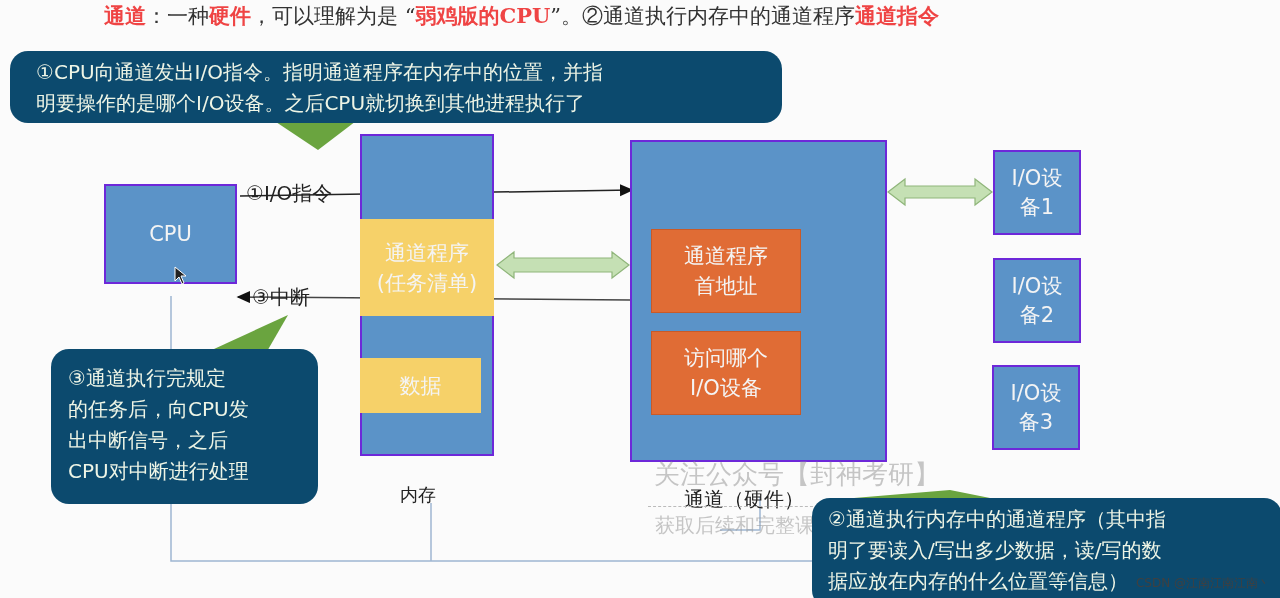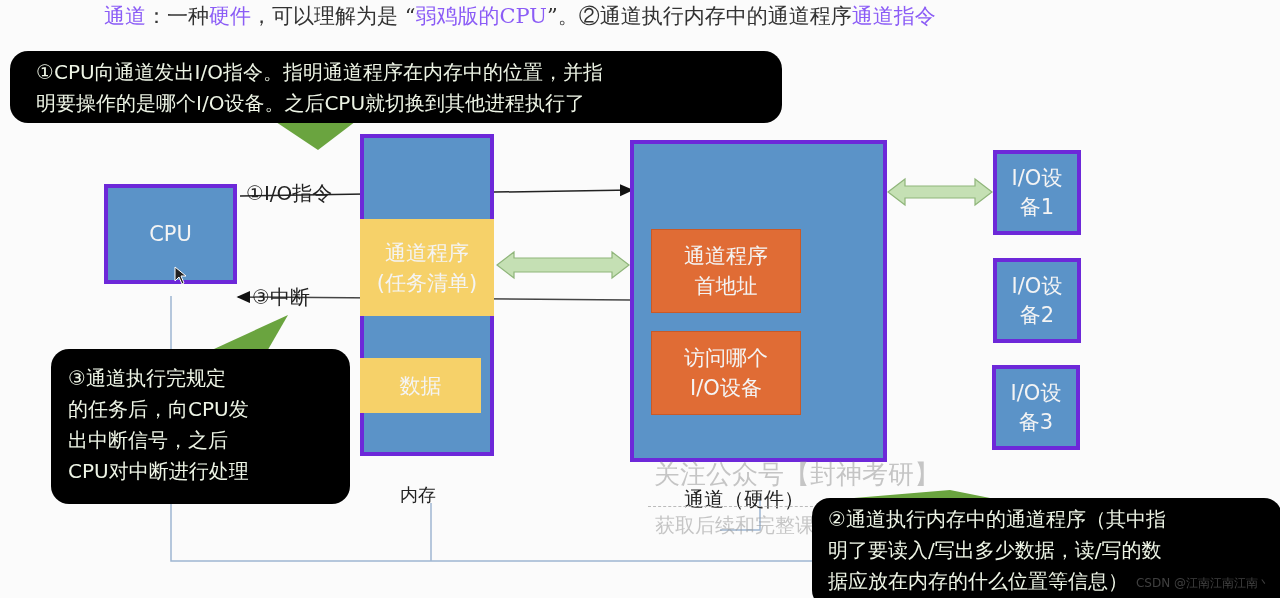--- a/index.html
+++ b/index.html
@@ -1,25 +1,25 @@
 <!DOCTYPE html>
 <html><head>
 <meta charset="utf-8">
 <style>
   html,body{margin:0;padding:0;}
   body{width:1280px;height:598px;position:relative;overflow:hidden;background:#fbfbfb;font-family:"DejaVu Sans",sans-serif;}
   .abs{position:absolute;}
   .title{left:104px;top:2px;font-size:21px;color:#333;white-space:nowrap;font-family:"DejaVu Serif",serif;}
-  .title .hl{color:#8b5cf6;}
-  .blue{background:#5b93c8;border:4px solid #6d28d9;box-sizing:border-box;}
+  .title .hl{color:#ef4444;font-weight:bold;}
+  .blue{background:#5b93c8;border:2px solid #6d28d9;box-sizing:border-box;}
   .yellow{background:#f6d169;box-sizing:border-box;}
   .orange{background:#e06c35;border:1px solid #c95a28;box-sizing:border-box;}
   .boxtext{color:#f4f4f4;font-size:21px;text-align:center;line-height:30px;display:flex;align-items:center;justify-content:center;}
   .label{font-size:20px;color:#222;white-space:nowrap;margin-top:16px;}
-  .bubble{background:#000000;color:#eef5e6;border-radius:18px;font-size:20px;line-height:31px;box-sizing:border-box;}
+  .bubble{background:#0c4a6e;color:#eef5e6;border-radius:18px;font-size:20px;line-height:31px;box-sizing:border-box;}
   .wm{color:#999;opacity:.55;font-family:Liberation Serif, serif;white-space:nowrap;}
 </style>
 </head>
 <body>
 
 <div class="abs title">
   <span class="hl">通道</span><span>：一种</span><span class="hl">硬件</span><span>，可以理解为是 “</span><span class="hl">弱鸡版的CPU</span><span>”。②通道执行内存中的通道程序</span><span class="hl">通道指令</span>
 </div>
 
 <svg class="abs" style="left:0;top:0;" width="1280" height="598">
@@ -74,21 +74,21 @@
 
 <div class="abs blue boxtext" style="left:993px;top:150px;width:88px;height:85px;white-space:pre-line;line-height:29px;">I/O设
 备1</div>
 <div class="abs blue boxtext" style="left:993px;top:258px;width:88px;height:85px;white-space:pre-line;line-height:29px;">I/O设
 备2</div>
 <div class="abs blue boxtext" style="left:992px;top:365px;width:88px;height:85px;white-space:pre-line;line-height:29px;">I/O设
 备3</div>
 
 <div class="abs bubble" style="left:10px;top:51px;width:772px;height:72px;padding:6px 0 0 26px;white-space:pre-line;">①CPU向通道发出I/O指令。指明通道程序在内存中的位置，并指
 明要操作的是哪个I/O设备。之后CPU就切换到其他进程执行了</div>
-<div class="abs bubble" style="left:51px;top:349px;width:299px;height:155px;padding:14px 0 0 17px;white-space:pre-line;line-height:31px;">③通道执行完规定
+<div class="abs bubble" style="left:51px;top:349px;width:267px;height:155px;padding:14px 0 0 17px;white-space:pre-line;line-height:31px;">③通道执行完规定
 的任务后，向CPU发
 出中断信号，之后
 CPU对中断进行处理</div>
 <div class="abs bubble" style="left:812px;top:498px;width:470px;height:110px;padding:6px 0 0 16px;white-space:pre-line;border-radius:18px 18px 0 18px;">②通道执行内存中的通道程序（其中指
 明了要读入/写出多少数据，读/写的数
 据应放在内存的什么位置等信息）</div>
 
 <div class="abs" style="right:10px;bottom:6px;font-size:12px;color:#404040;white-space:nowrap;">CSDN @江南江南江南丶</div>
 
 </body></html>

